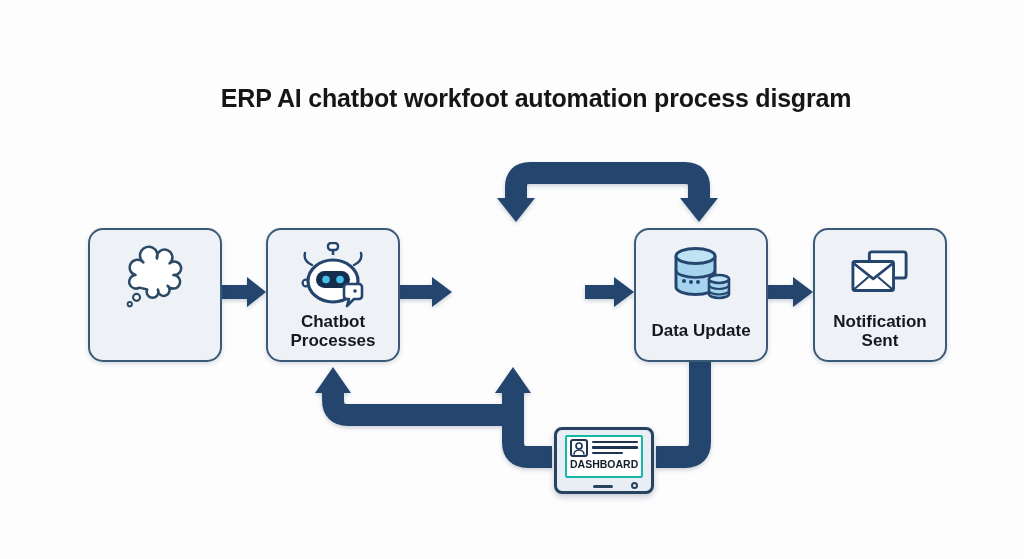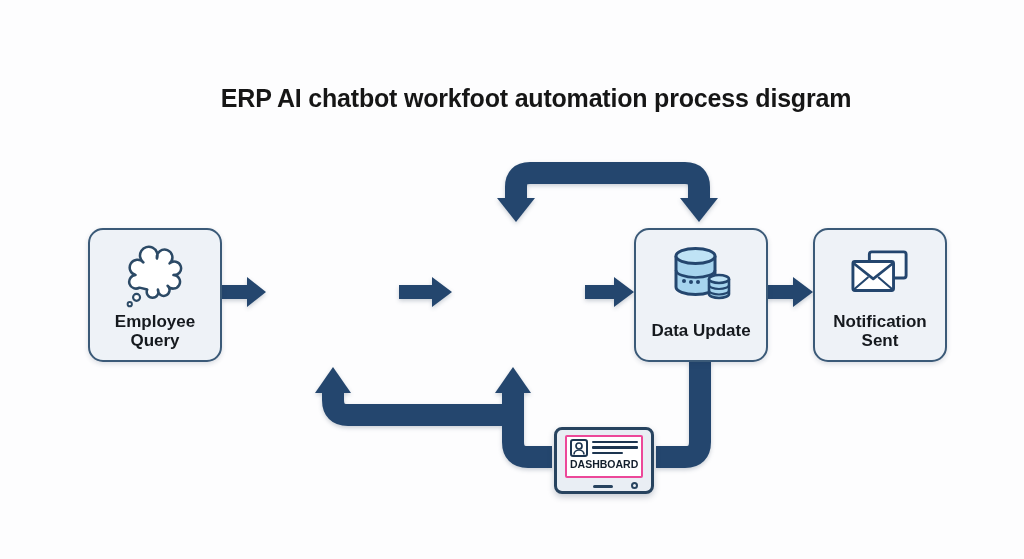--- a/index.html
+++ b/index.html
@@ -15,21 +15,21 @@
         display:flex;flex-direction:column;align-items:center;padding-top:11px;}
   .n1{left:88px}.n2{left:266px}.n3{left:452px}.n4{left:634px}.n5{left:813px}
   .icon-wrap{height:70px;display:flex;align-items:center;justify-content:center;}
   .node-label{white-space:pre-line;text-align:center;font-size:17px;line-height:1.14;
               font-weight:600;color:var(--label-text,#15191e);height:40px;
               display:flex;align-items:center;justify-content:center;}
   .dashboard{position:absolute;left:554px;top:427px;width:100px;height:67px;box-sizing:border-box;
              background:var(--tablet-fill,#e9eef4);border:3px solid #27435f;border-radius:8px;
              box-shadow:0 3px 6px rgba(30,50,80,.25);}
   .screen{position:absolute;left:8px;top:5px;width:78px;height:43px;box-sizing:border-box;
-          background:var(--screen-fill,#fff);border:2px solid #ec4899;border-radius:2px;
+          background:var(--screen-fill,#fff);border:2px solid #14b8a6;border-radius:2px;
           padding:2px 3px;display:flex;flex-direction:column;}
   .screen-top{display:flex;gap:4px;align-items:flex-start;}
   .lines{flex:1;display:flex;flex-direction:column;gap:3px;margin-top:2px;}
   .lines i{display:block;height:2.4px;background:#1d3550;border-radius:1px;}
   .lines i:nth-child(3){width:68%;}
   .dash-label{font-size:10.5px;font-weight:700;color:#121e2c;text-align:center;margin-top:1px;}
   .tab-dash{position:absolute;left:36px;bottom:3px;width:20px;height:3px;background:#27435f;border-radius:2px;}
   .tab-cam{position:absolute;right:13px;bottom:2px;width:7px;height:7px;border:2px solid #27435f;
            border-radius:50%;box-sizing:border-box;}
 </style>
@@ -62,24 +62,41 @@
   </svg>
 
   <div class="node n1">
     <div class="icon-wrap">
       <svg width="66" height="68" viewBox="0 0 68 68">
         <path d="M18,46 a7,7 0 1 1 -4,-13 a8,8 0 1 1 8,-13 a9,9 0 1 1 14,-4 a8,8 0 1 1 13,5 a7,7 0 1 1 4,12 a7,7 0 1 1 -6,11 a6,6 0 1 1 -10,4 a6,6 0 1 1 -11,0 z" fill="#ffffff" stroke="#2c4a66" stroke-width="2.6" stroke-linejoin="round"></path>
         <circle cx="15" cy="56" r="3.6" fill="#ffffff" stroke="#2c4a66" stroke-width="2.2"></circle>
         <circle cx="8" cy="63" r="2.2" fill="#ffffff" stroke="#2c4a66" stroke-width="2"></circle>
       </svg>
     </div>
-    <div class="node-label">Employee
-Query</div>
   </div>
 
+  <div class="node n2">
+    <div class="icon-wrap">
+      <svg width="72" height="68" viewBox="0 0 72 68">
+        <line x1="36" y1="13" x2="36" y2="6" stroke="#24466e" stroke-width="2.6"></line>
+        <rect x="31" y="1" width="10" height="7" rx="3" fill="#ffffff" stroke="#24466e" stroke-width="2.4"></rect>
+        <path d="M15,23 Q6,19 8,11" fill="none" stroke="#24466e" stroke-width="2.4" stroke-linecap="round"></path>
+        <path d="M57,23 Q66,19 64,11" fill="none" stroke="#24466e" stroke-width="2.4" stroke-linecap="round"></path>
+        <circle cx="9" cy="41" r="3.4" fill="#ffffff" stroke="#24466e" stroke-width="2.2"></circle>
+        <ellipse cx="36" cy="39" rx="25" ry="21" fill="#ffffff" stroke="#24466e" stroke-width="3.2"></ellipse>
+        <rect x="19" y="29" width="34" height="17" rx="8.5" fill="var(--visor,#142f4d)"></rect>
+        <circle cx="29" cy="37.5" r="3.8" fill="var(--cyan,#46c2ea)"></circle>
+        <circle cx="43" cy="37.5" r="3.8" fill="var(--cyan,#46c2ea)"></circle>
+        <path d="M50,42 h12 a3,3 0 0 1 3,3 v9 a3,3 0 0 1 -3,3 h-5 l-7,7 2,-7 h-2 a3,3 0 0 1 -3,-3 v-9 a3,3 0 0 1 3,-3 z" fill="#ffffff" stroke="#24466e" stroke-width="2.6" stroke-linejoin="round"></path>
+        <circle cx="58" cy="49" r="1.8" fill="#24466e"></circle>
+      </svg>
+    </div>
+    <div class="node-label">Chatbot
+Processes</div>
+  </div>
 
 
   <div class="node n5">
     <div class="icon-wrap">
       <svg width="70" height="58" viewBox="0 0 72 60">
         <rect x="25" y="5" width="38" height="27" rx="2.5" fill="#f7fafc" stroke="#24466e" stroke-width="3"></rect>
         <rect x="8" y="15" width="42" height="30" rx="2" fill="#ffffff" stroke="#24466e" stroke-width="3"></rect>
         <path d="M9,17 L29,33 L49,17" fill="none" stroke="#24466e" stroke-width="2.8" stroke-linejoin="round"></path>
         <path d="M9,44 L24,31 M49,44 L34,31" fill="none" stroke="#24466e" stroke-width="2.2"></path>
       </svg>

